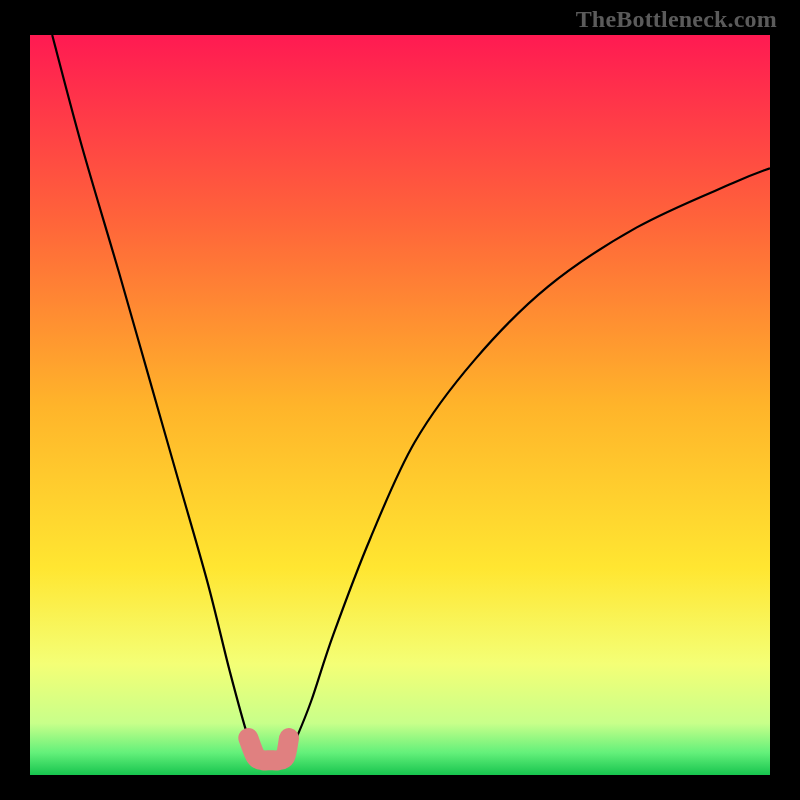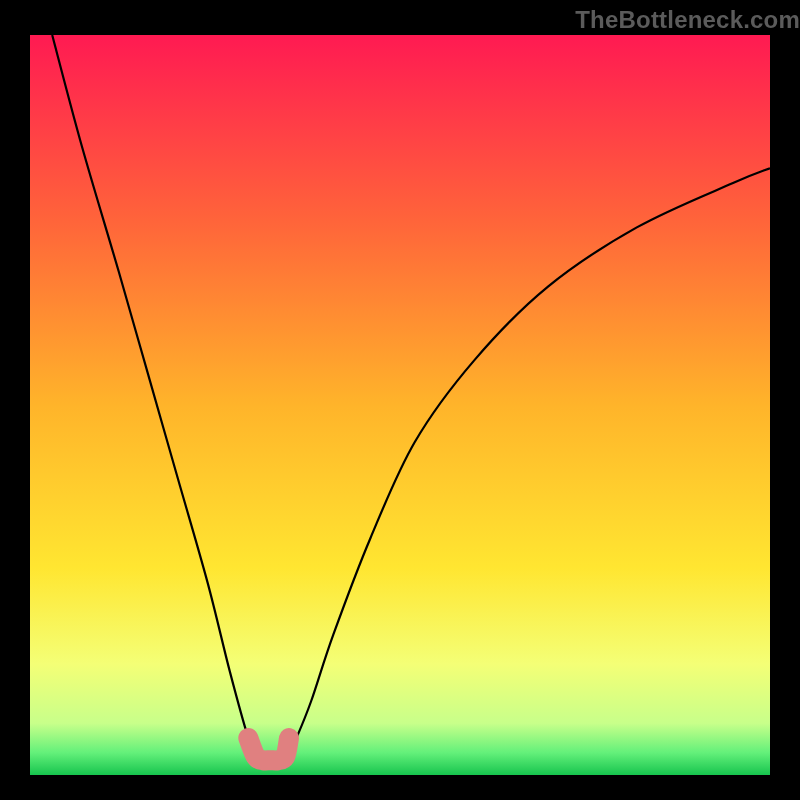--- a/index.html
+++ b/index.html
@@ -13,22 +13,22 @@
   .frame {
     position: absolute;
     top: 0;
     left: 0;
     width: 800px;
     height: 800px;
   }
   .watermark {
     position: absolute;
     top: 6px;
-    right: 0;
-    font-family: Liberation Sans, sans-serif;
+    right: 23px;
+    font-family: Liberation Serif, serif;
     font-size: 24px;
     font-weight: 600;
     color: #5b5b5b;
     letter-spacing: 0.2px;
     user-select: none;
   }
   svg {
     position: absolute;
     top: 0;
     left: 0;

